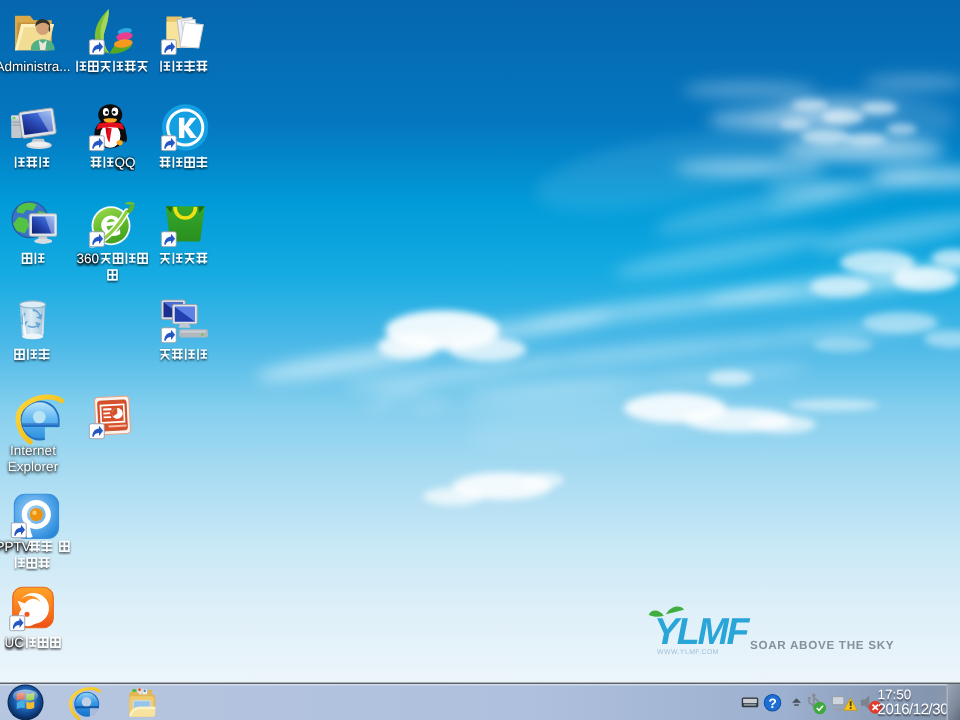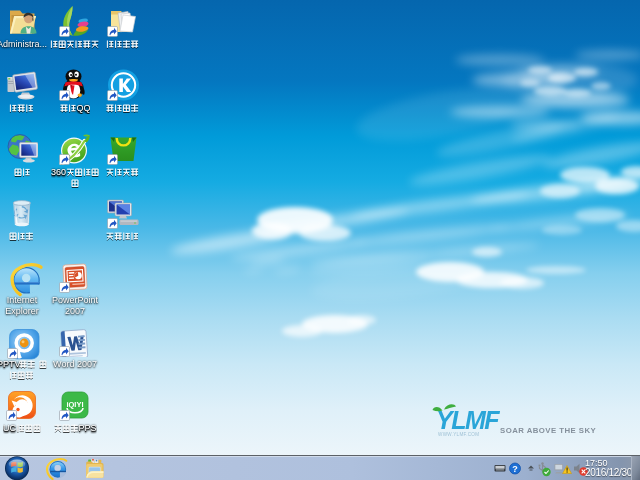--- a/index.html
+++ b/index.html
@@ -430,21 +430,20 @@
 <rect x="8.3" y="9" width="15.5" height="11.5" fill="none" stroke="#fff" stroke-width="1.1"></rect>
 <rect x="10" y="11" width="5.5" height="1.4" fill="#fff"></rect>
 <rect x="10" y="13.8" width="4.5" height="1.2" fill="#fff"></rect>
 <rect x="10" y="16.4" width="5" height="1.2" fill="#fff"></rect>
 <circle cx="19.3" cy="14.8" r="3.6" fill="#fff"></circle>
 <path d="M19.3 14.8 L19.3 11.2 A3.6 3.6 0 0 0 16.2 16.6 Z" fill="#d8502a"></path>
 <rect x="13" y="22.5" width="12" height="1.3" fill="#f4c0ac"></rect>
 </g>
 <use href="#sarr"></use>
 </svg>
-<div class="lb">PowerPoint<br>2007</div>
 </div>
 <div class="ic" style="left:-6px;top:325px">
 <svg class="main" width="32" height="32" viewBox="0 0 32 32" style="overflow:visible">
 <defs>
           <radialGradient id="pptv" cx="0.42" cy="0.4" r="0.75">
 <stop offset="0" stop-color="#a6d4f6"></stop>
             <stop offset="0.6" stop-color="#4fa3e8"></stop>
             <stop offset="1" stop-color="#2080d4"></stop>
 </radialGradient>
         </defs>
@@ -467,38 +466,20 @@
         </svg>
         <svg width="26" height="11" viewBox="0 -0.5 26 11" style="display:block;margin:0 auto">
           <g filter="url(#lsh)">
             <use href="#c2" x="0" y="0.5"></use>
             <use href="#c1" x="8.2" y="0.5"></use>
             <use href="#c4" x="16.4" y="0.5"></use>
           </g>
         </svg>
       </div>
 </div>
-<div class="ic" style="left:47px;top:325px">
-<svg class="main" width="32" height="32" viewBox="0 0 32 32">
-<g transform="rotate(-4 14 18) translate(-3 1.5) scale(1.12)">
-<rect x="5" y="3.5" width="22.5" height="25" rx="2" fill="#f7fafd"></rect>
-<rect x="5" y="3.5" width="22.5" height="25" rx="2" fill="none" stroke="#9ab2d0" stroke-width="0.8"></rect>
-<path d="M6 3.8 C5.4 4.2 5 4.9 5 5.6 L5 26.5 C5 27.6 5.9 28.4 7 28.4 L8.4 28.4 L8.4 3.6 Z" fill="#3565ad"></path>
-<path d="M10.5 9 L13.3 9 L14.8 16.8 L16.6 9 L19.1 9 L20.9 16.8 L22.4 9 L25.2 9 L22.3 21.5 L19.5 21.5 L17.8 14 L16.2 21.5 L13.4 21.5 Z" fill="#2b5291"></path>
-<rect x="20" y="8.5" width="6" height="1.7" fill="#7a9cc8"></rect>
-<rect x="20" y="11.8" width="6" height="1.7" fill="#7a9cc8"></rect>
-<rect x="20" y="15.1" width="6" height="1.7" fill="#7a9cc8"></rect>
-<rect x="20" y="18.4" width="6" height="1.7" fill="#7a9cc8"></rect>
-<rect x="11" y="23.5" width="15" height="1.5" fill="#aec4de"></rect>
-<rect x="11" y="26" width="12" height="1.2" fill="#c2d3e6"></rect>
-</g>
-<use href="#sarr"></use>
-</svg>
-<div class="lb">Word 2007</div>
-</div>
 <div class="ic" style="left:-6px;top:389px">
 <svg class="main" width="32" height="32" viewBox="0 0 32 32">
 <defs>
           <linearGradient id="ucg" x1="0" y1="0" x2="0" y2="1">
 <stop offset="0" stop-color="#ffa226"></stop>
             <stop offset="0.55" stop-color="#f97b1d"></stop>
             <stop offset="1" stop-color="#ee4d16"></stop>
 </linearGradient>
         </defs>
 <rect x="2.5" y="2.5" width="27" height="27" rx="6.5" fill="url(#ucg)"></rect>
@@ -510,39 +491,20 @@
 <circle cx="12" cy="20.5" r="1.7" fill="#f4581f"></circle>
 <use href="#sarr"></use>
 </svg>
 <div class="lb">
         <svg width="39" height="11" viewBox="0 -0.5 39 11" style="display:block;margin:0 auto">
           <g filter="url(#lsh)">
             <text x="0" y="7.6" font-size="9" fill="#fff">UC</text>
             <use href="#c2" x="13.5" y="0.5"></use>
             <use href="#c1" x="21.7" y="0.5"></use>
             <use href="#c1" x="29.9" y="0.5"></use>
-          </g>
-        </svg>
-      </div>
-</div>
-<div class="ic" style="left:47px;top:389px">
-<svg class="main" width="32" height="32" viewBox="0 0 32 32">
-<rect x="3" y="3" width="26" height="26" rx="6" fill="#3cb948"></rect>
-<rect x="3" y="3" width="26" height="26" rx="6" fill="none" stroke="#2fa03a" stroke-width="0.8"></rect>
-<text x="16" y="17.5" font-size="7.5" font-weight="bold" fill="#fff" text-anchor="middle" font-family="Liberation Sans,sans-serif">iQIYI</text>
-<path d="M8 19 C8 21.8 11.5 23.8 16 23.8 C20.5 23.8 24 21.8 24 19" fill="none" stroke="#fff" stroke-width="1.6"></path>
-<use href="#sarr"></use>
-</svg>
-<div class="lb">
-        <svg width="43" height="11" viewBox="0 -0.5 43 11" style="display:block;margin:0 auto">
-          <g filter="url(#lsh)">
-            <use href="#c3" x="0" y="0.5"></use>
-            <use href="#c1" x="8.2" y="0.5"></use>
-            <use href="#c0" x="16.4" y="0.5"></use>
-            <text x="24.6" y="7.6" font-size="9" fill="#fff">PPS</text>
           </g>
         </svg>
       </div>
 </div>
 
 <svg width="170" height="40" viewBox="0 0 170 40" style="position:absolute;left:432px;top:402px">
 <g font-family="Liberation Sans,sans-serif">
 <text x="4" y="27" font-size="25" font-weight="bold" font-style="italic" fill="#2aa5d8" letter-spacing="-1.5">YLMF</text>
 <path d="M12 7.5 C15 1.5 22 1 24 4.5 C19.5 5.5 15.5 6.8 12 7.5 Z" fill="#3fae3f"></path>
 <path d="M10.5 8.5 C7 3.5 1.5 4.5 0.5 8 C4 9.5 7.5 9.5 10.5 8.5 Z" fill="#3fae3f"></path>

